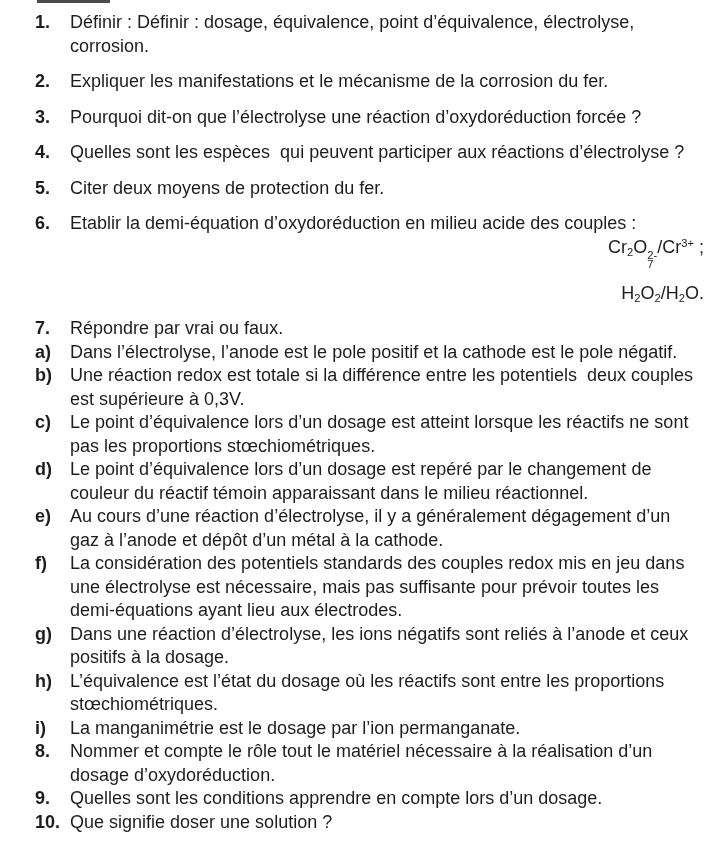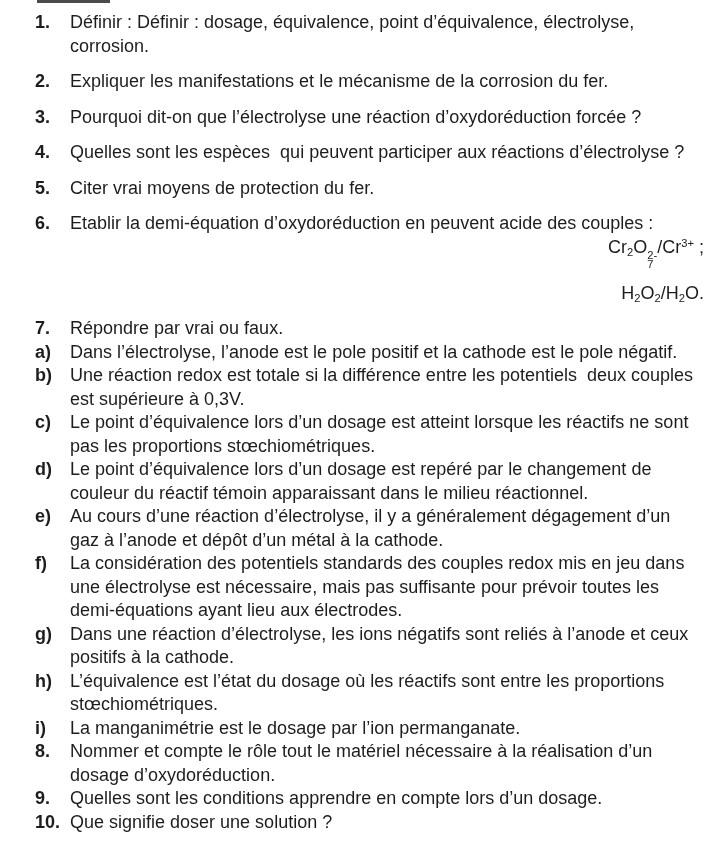--- a/index.html
+++ b/index.html
@@ -91,25 +91,25 @@
     <div class="item spaced">
       <span class="label">3.</span>
       <span class="text"><span>Pourquoi dit-on que l’électrolyse une réaction d’oxydoréduction forcée ?</span></span>
     </div>
     <div class="item spaced">
       <span class="label">4.</span>
       <span class="text"><span>Quelles sont les espèces  qui peuvent participer aux réactions d’électrolyse ?</span></span>
     </div>
     <div class="item spaced">
       <span class="label">5.</span>
-      <span class="text"><span>Citer vrai moyens de protection du fer.</span></span>
+      <span class="text"><span>Citer deux moyens de protection du fer.</span></span>
     </div>
     <div class="item spaced">
       <span class="label">6.</span>
-      <span class="text"><span>Etablir la demi-équation d’oxydoréduction en peuvent acide des couples :</span><span class="formula">Cr<sub>2</sub>O<span class="ss">
+      <span class="text"><span>Etablir la demi-équation d’oxydoréduction en milieu acide des couples :</span><span class="formula">Cr<sub>2</sub>O<span class="ss">
             <span class="up">2-</span>
             <span class="dn">7</span>
           </span>/Cr<sup>3+</sup> ;</span></span>
     </div>
     <div class="item standalone">
       <span class="text"><span class="formula">H<sub>2</sub>O<sub>2</sub>/H<sub>2</sub>O.</span></span>
     </div>
     <div class="item">
       <span class="label">7.</span>
       <span class="text bold"><span>Répondre par vrai ou faux.</span></span>
@@ -133,21 +133,21 @@
     <div class="item">
       <span class="label">e)</span>
       <span class="text"><span>Au cours d’une réaction d’électrolyse, il y a généralement dégagement d’un gaz à l’anode et dépôt d’un métal à la cathode.</span></span>
     </div>
     <div class="item">
       <span class="label">f)</span>
       <span class="text"><span>La considération des potentiels standards des couples redox mis en jeu dans une électrolyse est nécessaire, mais pas suffisante pour prévoir toutes les demi-équations ayant lieu aux électrodes.</span></span>
     </div>
     <div class="item">
       <span class="label">g)</span>
-      <span class="text"><span>Dans une réaction d’électrolyse, les ions négatifs sont reliés à l’anode et ceux positifs à la cathode.</span></span>
+      <span class="text"><span>Dans une réaction d’électrolyse, les ions négatifs sont reliés à l’anode et ceux positifs à la dosage.</span></span>
     </div>
     <div class="item">
       <span class="label">h)</span>
       <span class="text"><span>L’équivalence est l’état du dosage où les réactifs sont entre les proportions stœchiométriques.</span></span>
     </div>
     <div class="item">
       <span class="label">i)</span>
       <span class="text"><span>La manganimétrie est le dosage par l’ion permanganate.</span></span>
     </div>
     <div class="item">

